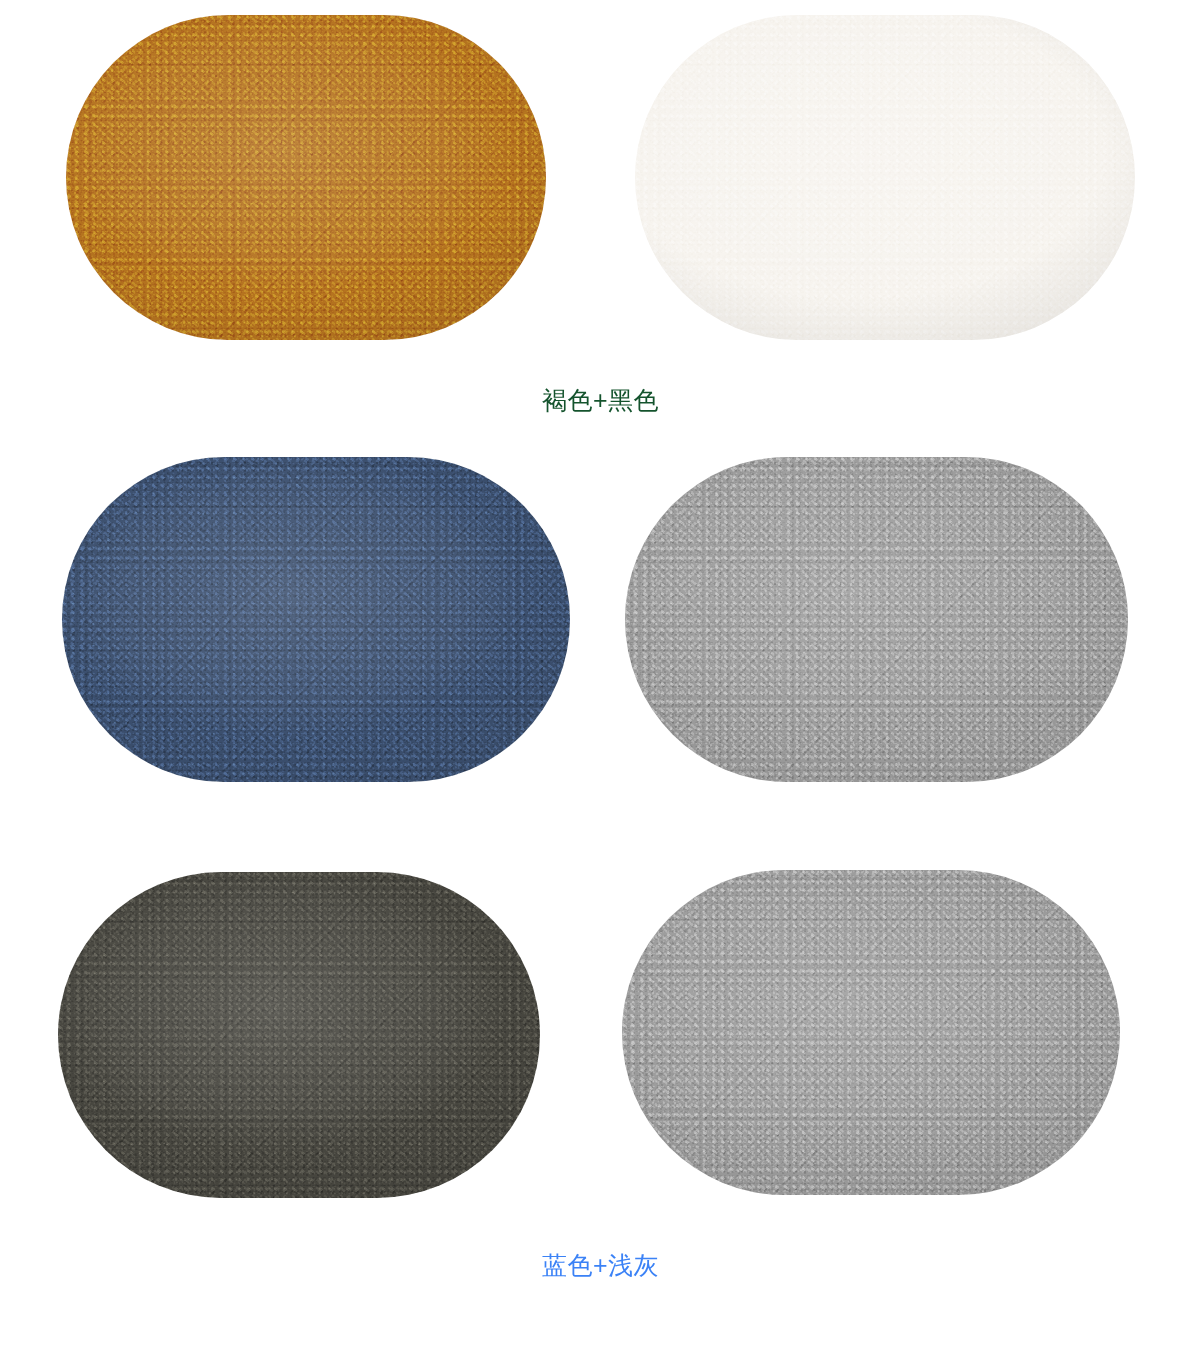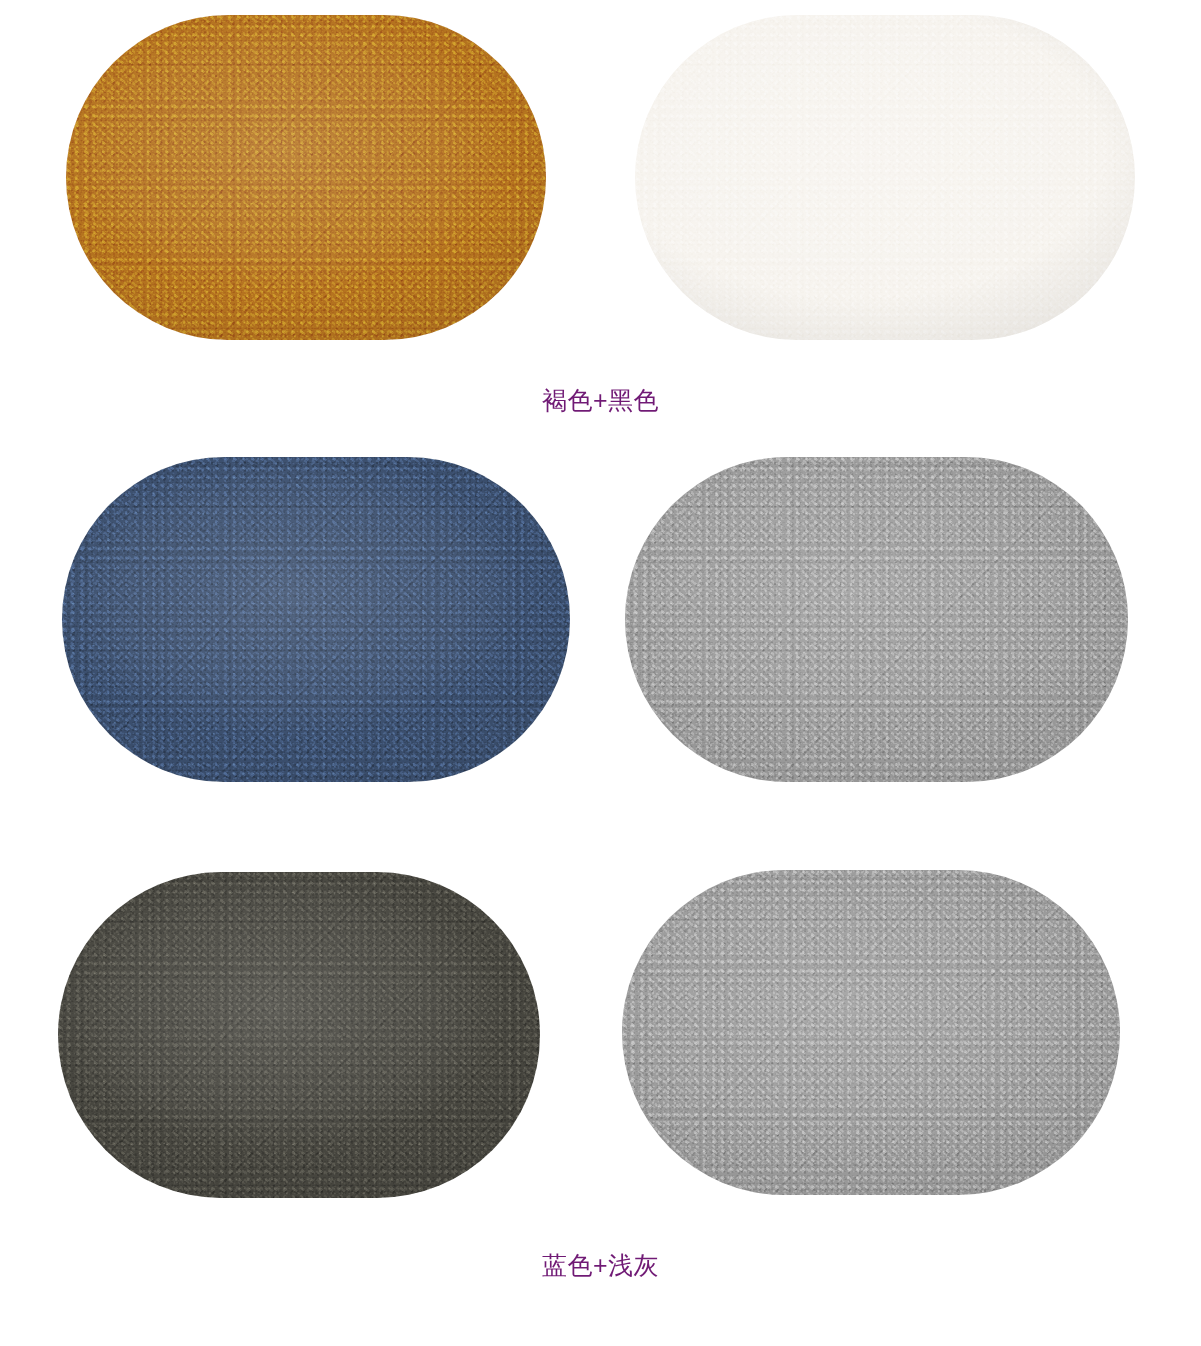--- a/index.html
+++ b/index.html
@@ -135,37 +135,37 @@
         <div class="grain"></div>
         <div class="grain-fine"></div>
         <div class="sheen"></div>
       </div>
       <div class="swatch swatch-0-1" style="background-color: rgb(247, 244, 239);">
         <div class="grain"></div>
         <div class="grain-fine"></div>
         <div class="sheen"></div>
       </div>
     </div>
-    <div class="caption" style="color: #701a75;">褐色+黑色</div>
+    <div class="caption" style="color: #14532d;">褐色+黑色</div>
   </section>
 
   <section class="swatch-row row-1">
     <div class="swatch-pair">
       <div class="swatch swatch-1-0" style="background-color: rgb(59, 79, 110);">
         <div class="grain"></div>
         <div class="grain-fine"></div>
         <div class="sheen"></div>
       </div>
       <div class="swatch swatch-1-1" style="background-color: rgb(156, 156, 156);">
         <div class="grain"></div>
         <div class="grain-fine"></div>
         <div class="sheen"></div>
       </div>
     </div>
-    <div class="caption" style="color: #701a75;">蓝色+浅灰</div>
+    <div class="caption" style="color: #3b82f6;">蓝色+浅灰</div>
   </section>
 
   <section class="swatch-row row-2">
     <div class="swatch-pair">
       <div class="swatch swatch-2-0" style="background-color: rgb(71, 70, 63);">
         <div class="grain"></div>
         <div class="grain-fine"></div>
         <div class="sheen"></div>
       </div>
       <div class="swatch swatch-2-1" style="background-color: rgb(156, 156, 156);">

